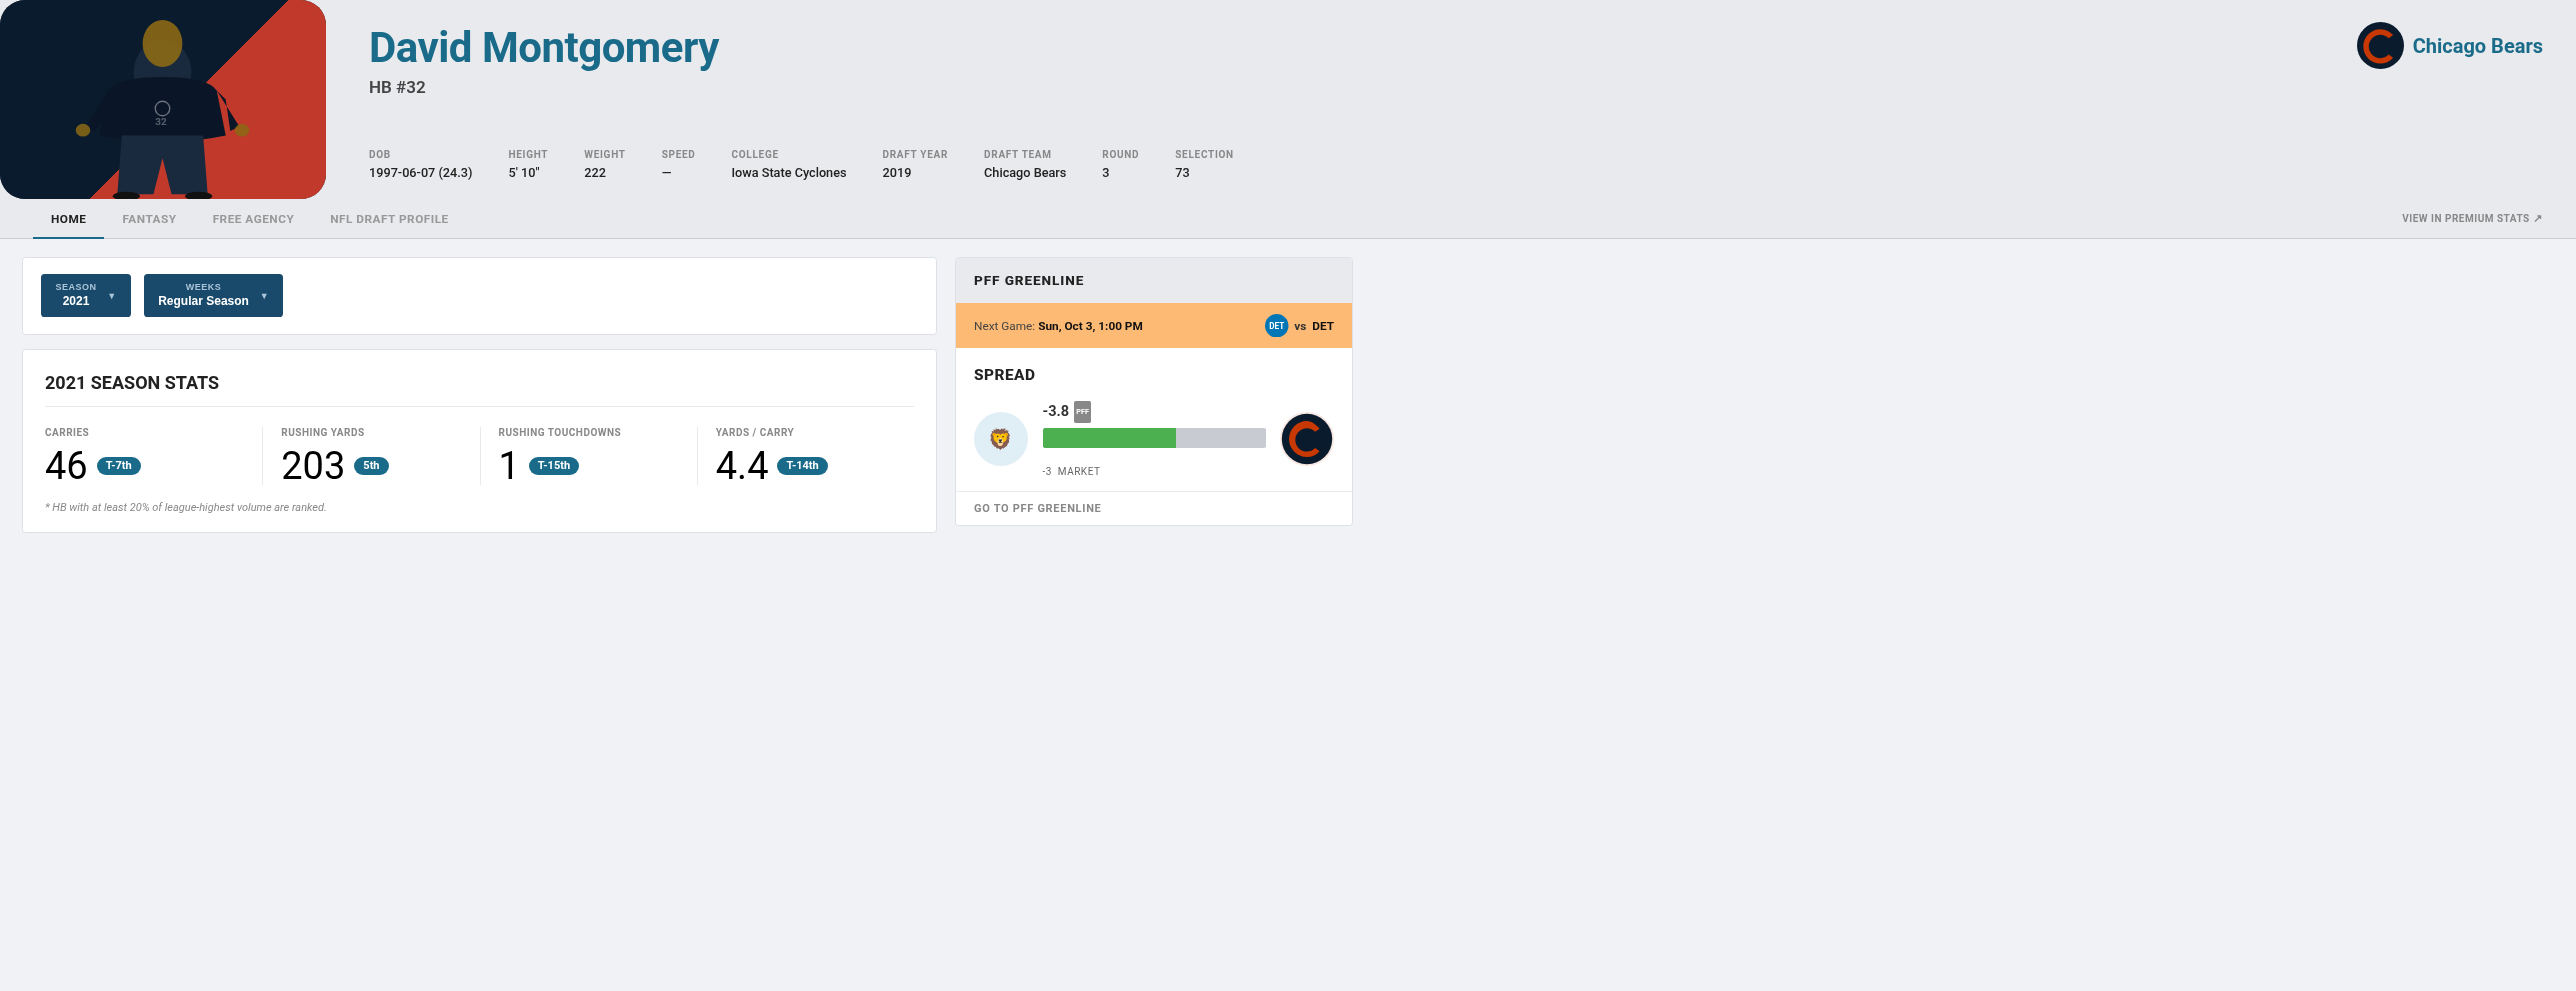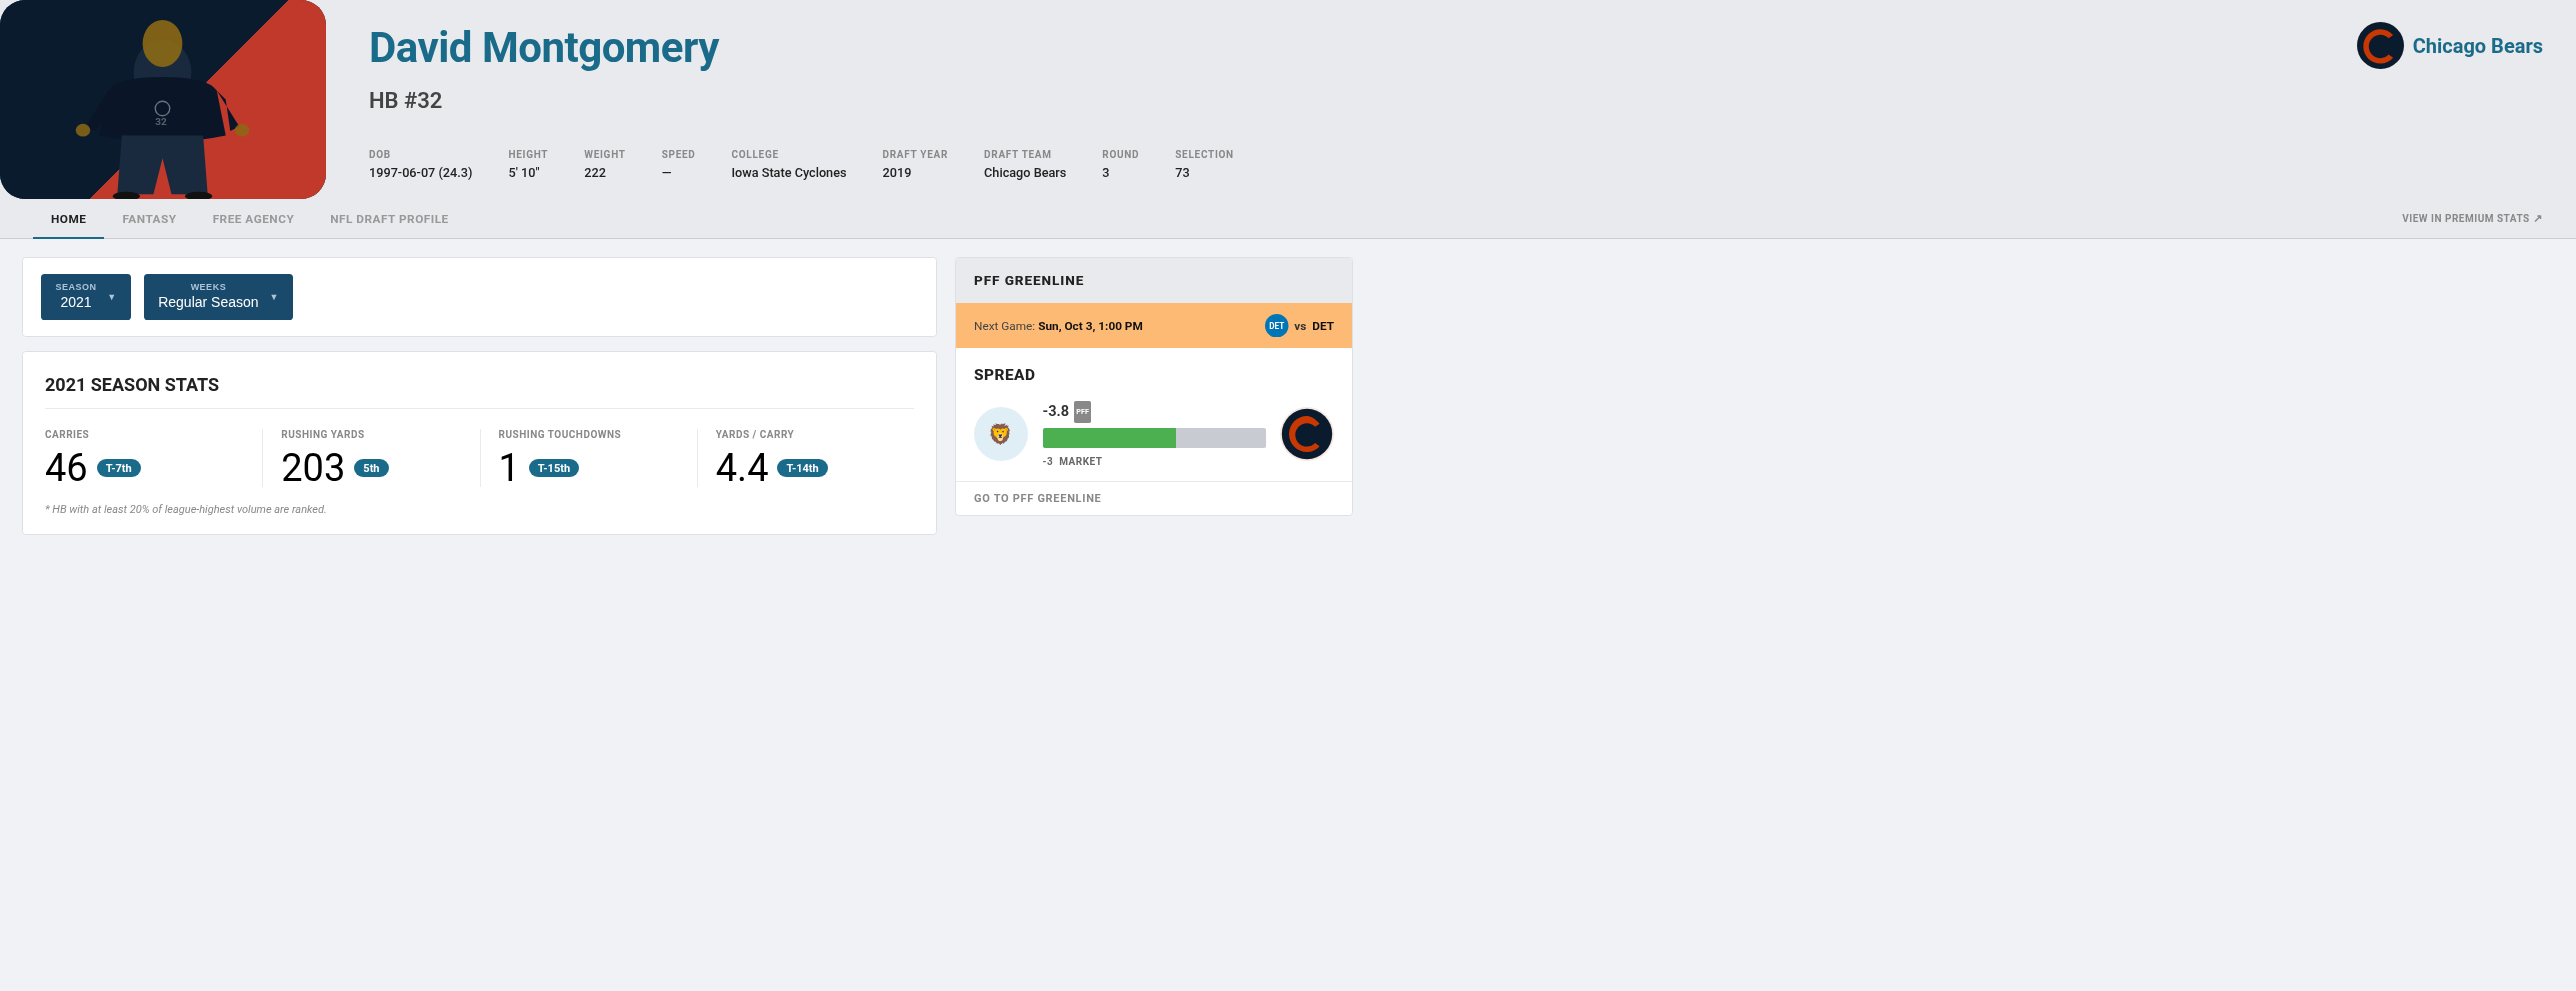--- a/index.html
+++ b/index.html
@@ -51,24 +51,24 @@
       background: #e8eaed;
     }
     .player-name {
       font-size: 42px;
       font-weight: 700;
       color: #1a6b8a;
       letter-spacing: -0.5px;
       line-height: 1.1;
     }
     .player-pos {
-      font-size: 22px;
+      font-size: 17px;
       color: #444;
       font-weight: 600;
-      margin-top: 17px;
+      margin-top: 6px;
     }
     .player-meta-row {
       display: flex;
       gap: 36px;
       margin-top: 18px;
     }
     .meta-item label {
       display: block;
       font-size: 10px;
       font-weight: 700;
@@ -186,22 +186,22 @@
     .dropdown-btn .label-top {
       font-size: 9px;
       font-weight: 700;
       color: #aac4d8;
       text-transform: uppercase;
       letter-spacing: 0.5px;
       display: block;
       line-height: 1;
     }
     .dropdown-btn .label-val {
-      font-size: 14px;
-      font-weight: 400;
+      font-size: 12px;
+      font-weight: 700;
       color: #fff;
       display: block;
       line-height: 1.2;
       margin-top: 1.8px;
     }
     .dropdown-arrow {
       margin-left: 3.6px;
       font-size: 9px;
       color: #aac4d8;
     }
@@ -362,24 +362,24 @@
       border-radius: 1.8px;
       overflow: hidden;
     }
     .spread-bar-fill {
       height: 100%;
       background: #4caf50;
       border-radius: 1.8px 0 0 1.8px;
     }
     .spread-market-label {
       font-size: 10px;
-      font-weight: 700;
+      font-weight: 400;
       color: #666;
       text-transform: uppercase;
-      margin-top: 8px;
+      margin-top: 18px;
       letter-spacing: 0.5px;
     }
     .spread-bears-logo {
       width: 54px;
       height: 54px;
       flex-shrink: 0;
     }
     .greenline-footer {
       border-top: 0.9px solid #e8eaed;
       padding: 10px 18px;

